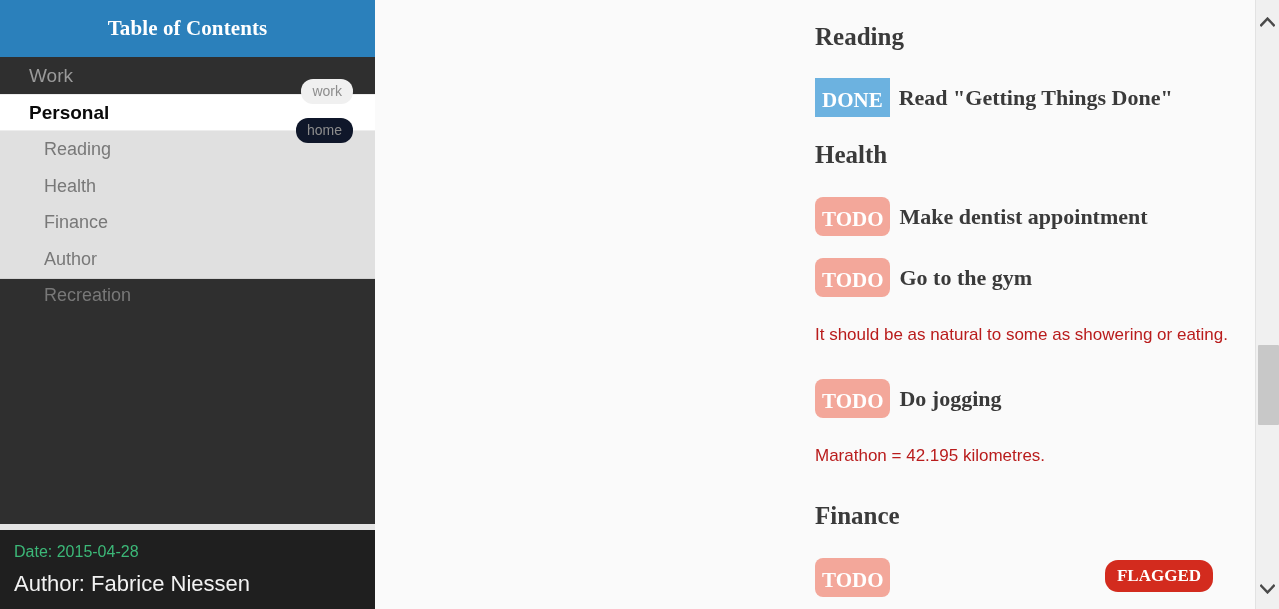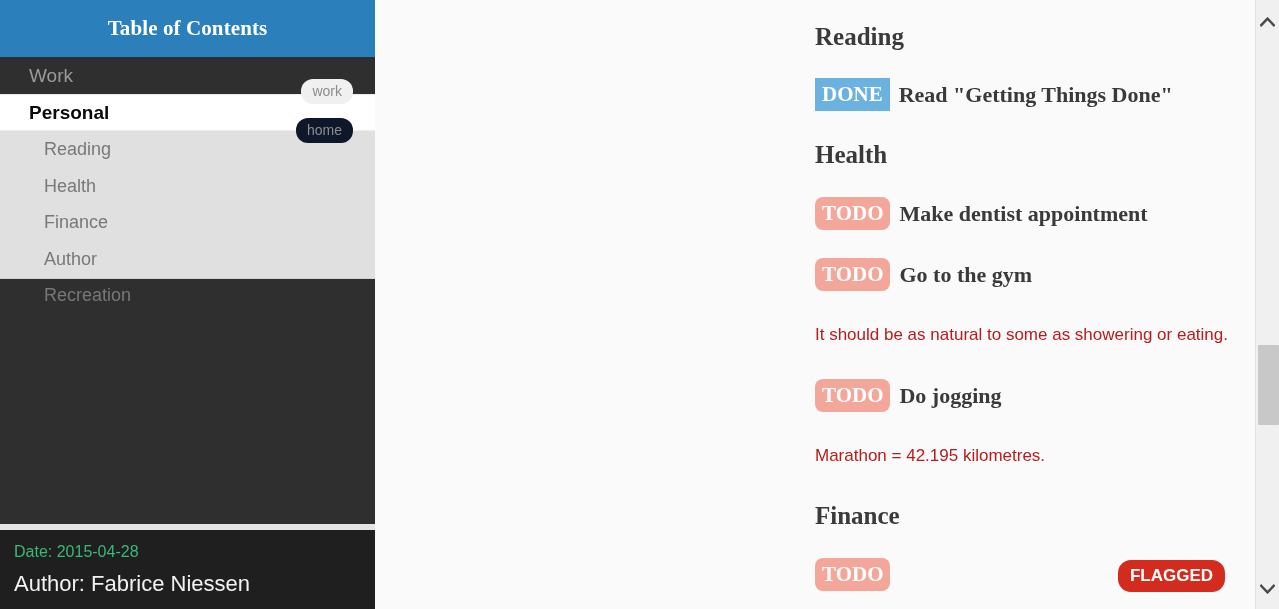--- a/index.html
+++ b/index.html
@@ -173,46 +173,46 @@
     align-items: center;
     position: relative;
   }
   .kw {
     display: inline-block;
     color: #ffffff;
     font-family: "Liberation Serif", serif;
     font-weight: bold;
     font-size: 21px;
     line-height: 1;
-    padding: 6px 7px 6px 7px;
+    padding: 12px 7px 6px 7px;
     margin-right: 9px;
   }
   .kw.done { background: #6cb2e0; }
   .kw.todo { background: #f3a79a; border-radius: 8px; }
 
   .para {
     font-family: "Liberation Sans", sans-serif;
     color: #b91c1c;
     font-size: 17px;
     line-height: 1;
     margin: 0;
     padding: 0;
   }
 
   .flag-pill {
     position: absolute;
     background: #d32b1e;
     color: #ffffff;
-    font-family: Liberation Sans, sans-serif;
+    font-family: Liberation Serif, serif;
     font-weight: bold;
     font-size: 17px;
     line-height: 1;
     padding: 7px 12px 8px 12px;
     border-radius: 13px;
-    right: 54px;
+    right: 66px;
     white-space: nowrap;
   }
 
   
   .pos { position: absolute; left: 440px; }
 
   
   #scrollbar {
     position: absolute;
     top: 0;

